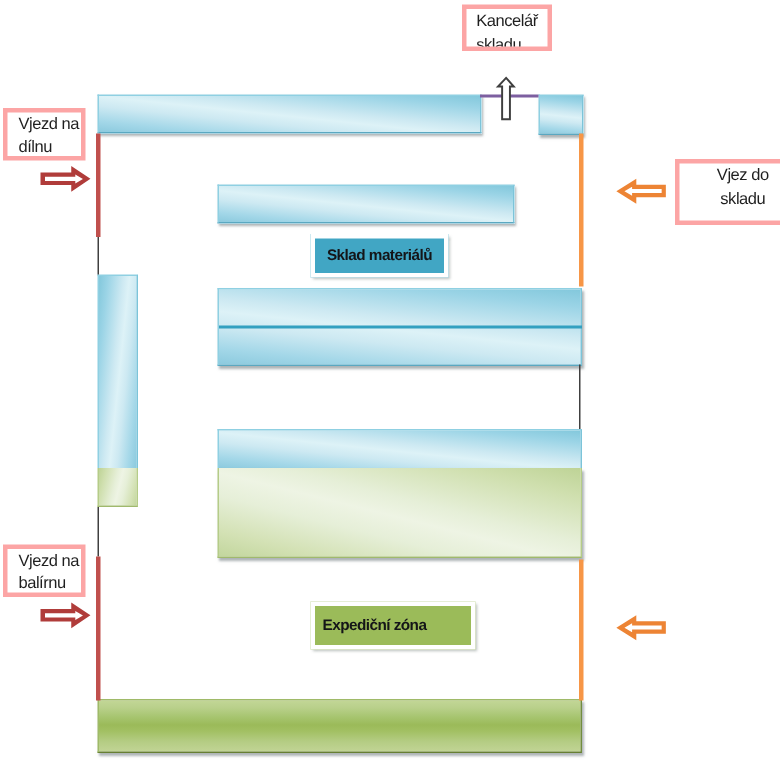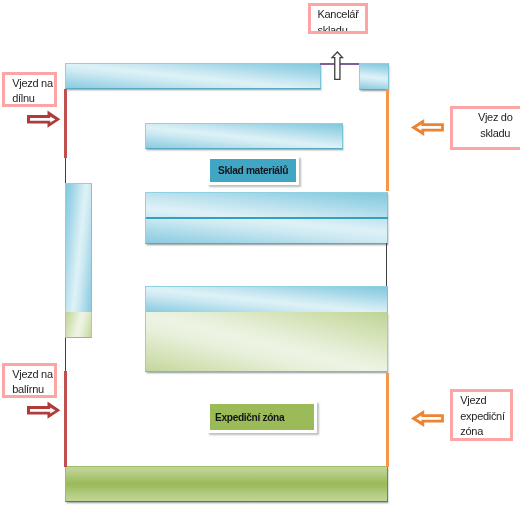--- a/index.html
+++ b/index.html
@@ -146,25 +146,20 @@
   <div class="abs callout" style="left:450.2px;top:106.3px;width:83px;height:43.5px;text-align:center;">
     <span>Vjez do</span><br>
     <span>skladu</span>
   </div>
 
   <div class="abs callout" style="left:2.3px;top:362.9px;width:54.8px;height:34.9px;">
     <span>Vjezd na</span><br>
     <span>balírnu</span>
   </div>
 
-  <div class="abs callout" style="left:450.3px;top:389.2px;width:62.8px;height:51.5px;">
-    <span>Vjezd</span><br>
-    <span>expediční</span><br>
-    <span>zóna</span>
-  </div>
 
   <svg class="abs" style="left:330px;top:49px;width:16px;height:34px;z-index:6;" viewBox="0 0 16 34">
     <path d="M7.4 2.95 L12.5 8.65 L9.95 8.65 L9.95 30.45 L4.75 30.45 L4.75 8.65 L2.0 8.65 Z" fill="#ffffff" stroke="#3f3f3f" stroke-width="1.3" stroke-linejoin="miter"></path>
   </svg>
 
   <svg class="abs" style="left:25px;top:108px;width:38px;height:22px;" viewBox="0 0 38 22">
     <path fill-rule="evenodd" fill="#b03c3a" d="M2 7 L22.5 7 L22.5 2.6 L35.3 11.2 L22.5 19.8 L22.5 15.4 L2 15.4 Z
          M5 9.9 L25.2 9.9 L25.2 8.4 L30.3 11.4 L25.2 14.4 L25.2 12.7 L5 12.7 Z"></path>
   </svg>
 

